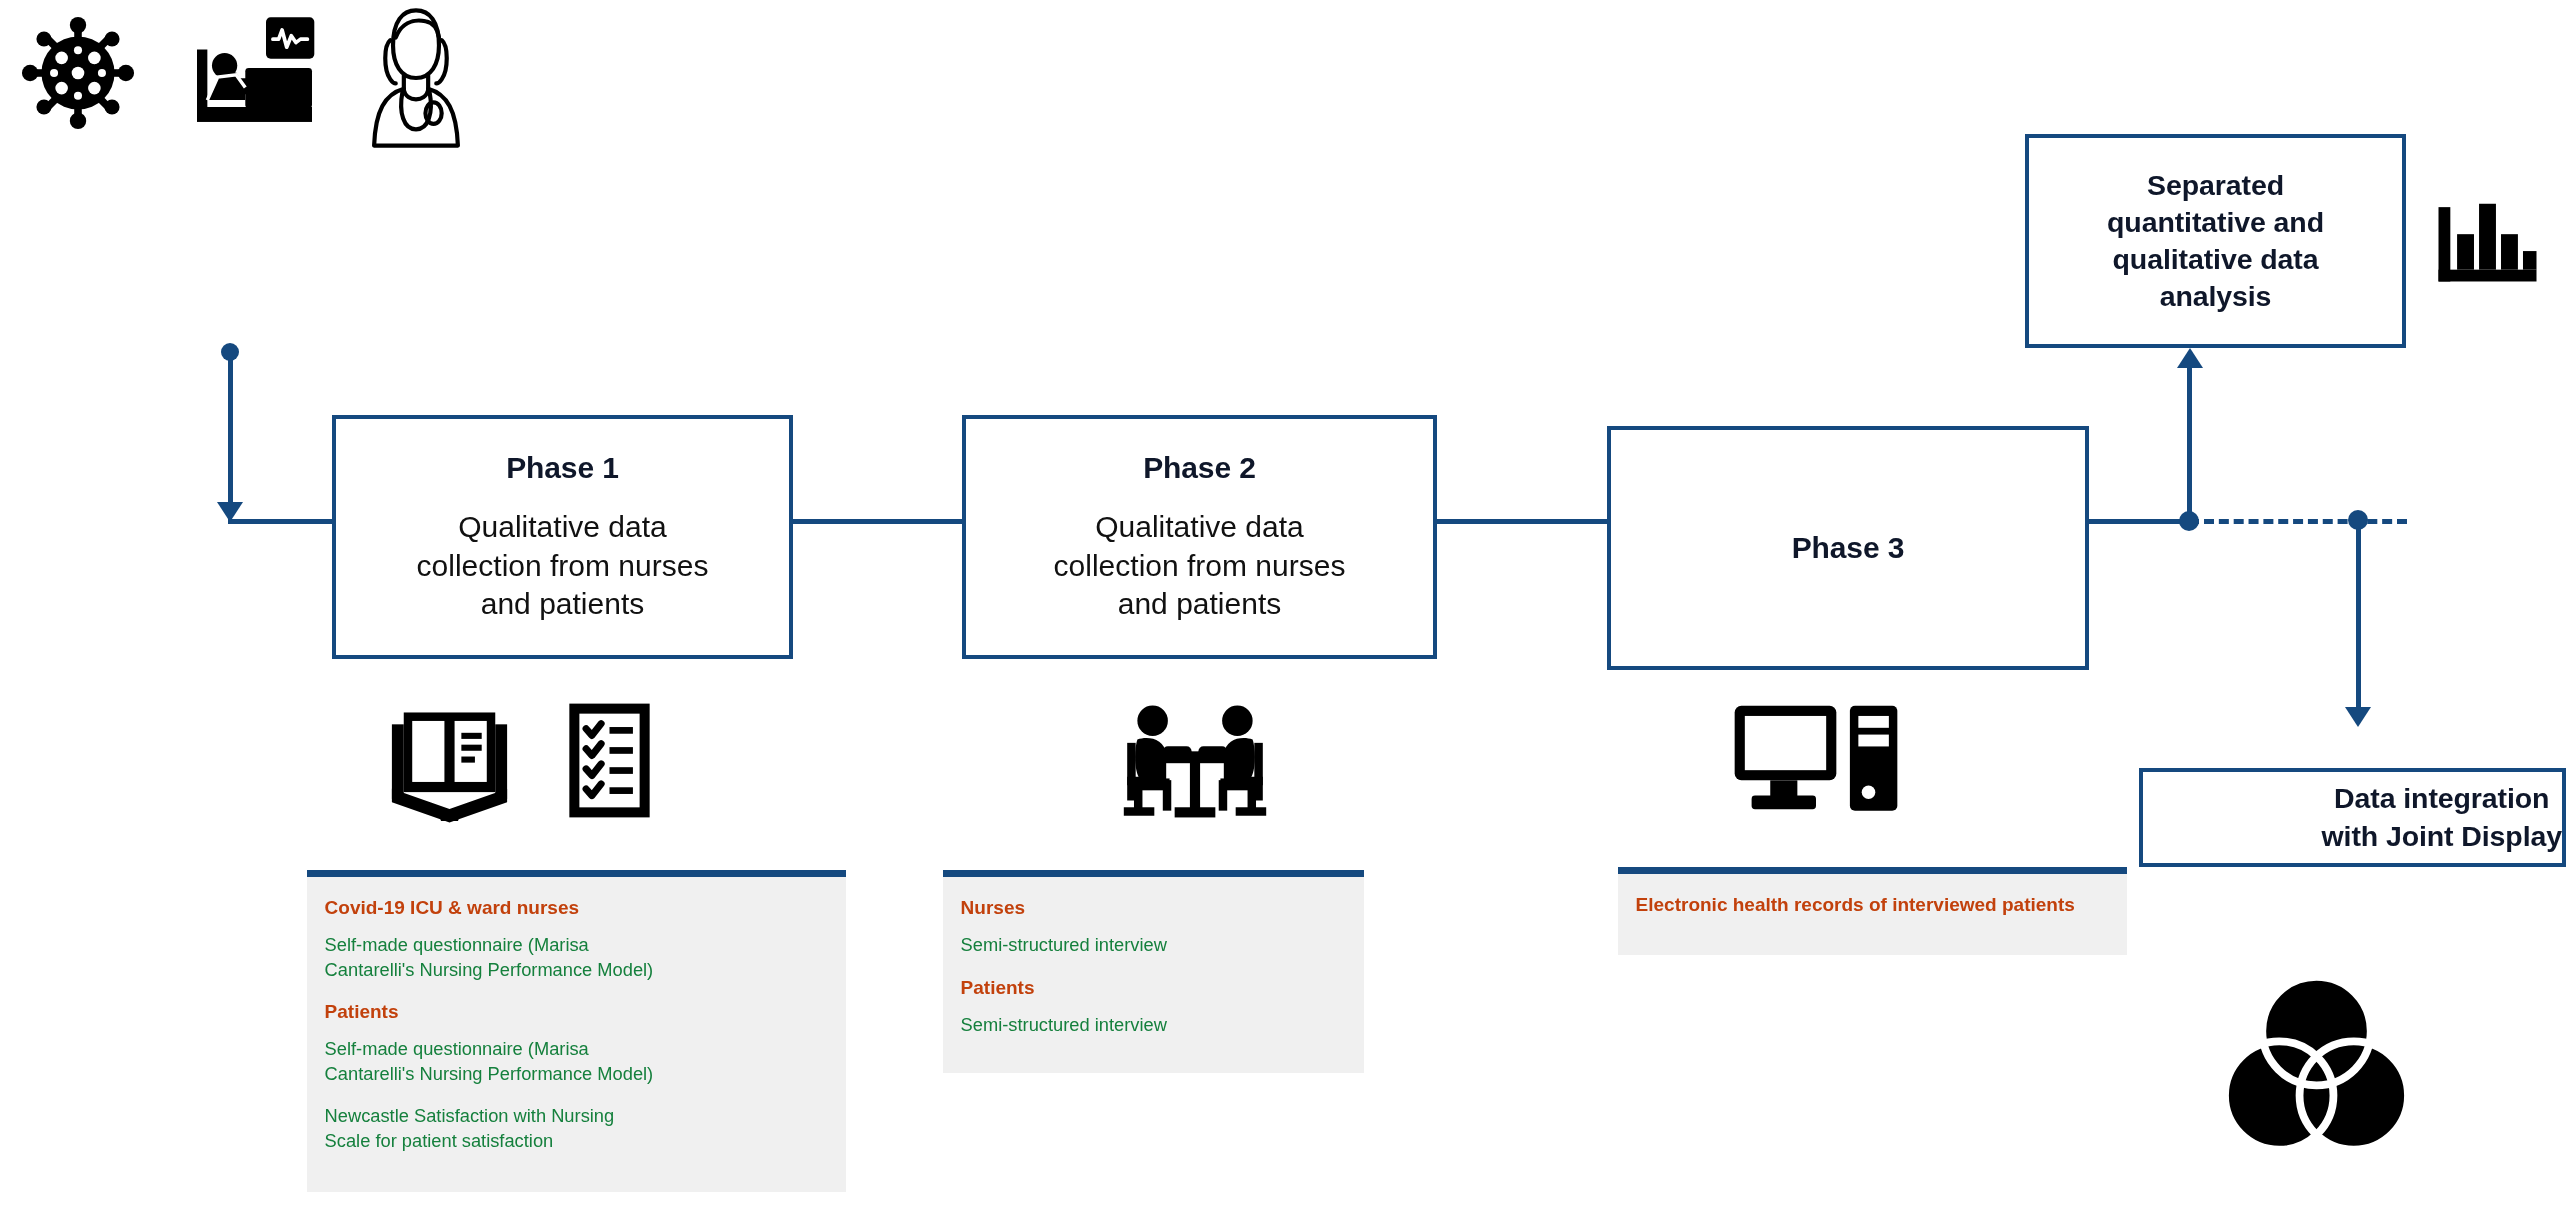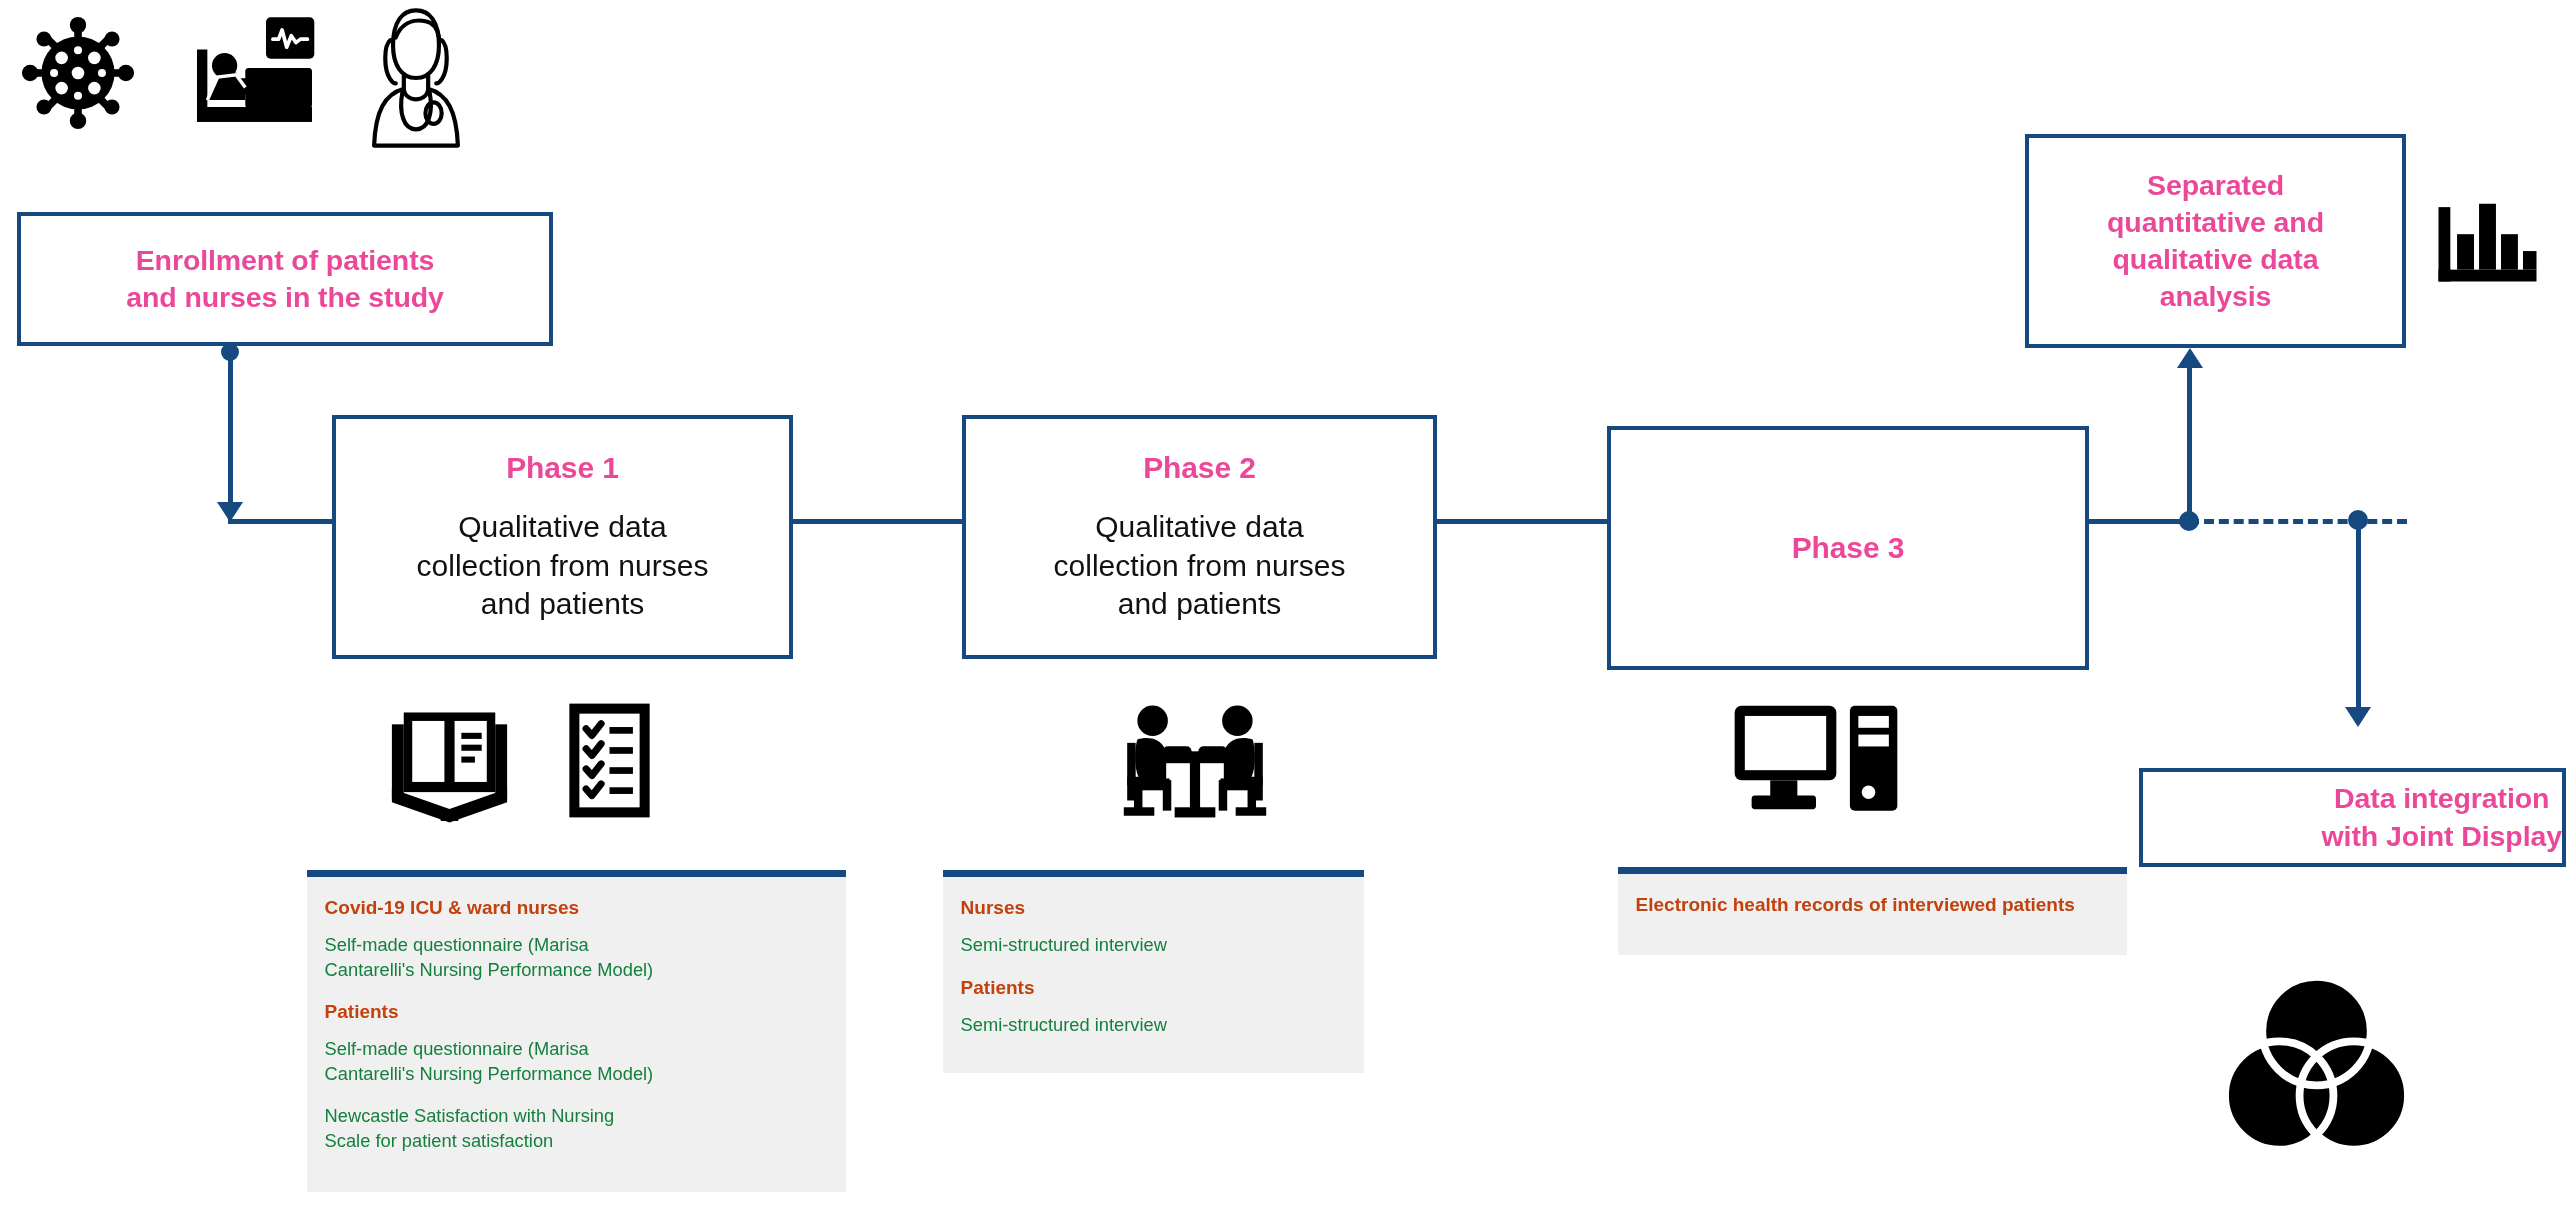--- a/index.html
+++ b/index.html
@@ -26,21 +26,21 @@
     align-items:center;
     justify-content:center;
     text-align:center;
     z-index:6;
   }
   .flowbox .ttl{
     font-weight:bold;
     font-size:30px;
     line-height:1.16;
     letter-spacing:-0.1px;
-    color:#ec4899;
+    color:#0f172a;
   }
   .flowbox .body{
     font-weight:400;
     font-size:30px;
     line-height:1.28;
     color:#111;
     margin-top:23px;
     white-space:pre-line;
   }
   .flowbox.bold-only .ttl{
@@ -171,24 +171,20 @@
         <path d="M56 26 C61 30 61 48 56 55 C54 58 52 58 52 58"></path>
         <path d="M28 52 L28 62 M46 52 L46 62"></path>
         <path d="M28 62 C14 66 7 78 6 104 L68 104 C67 78 60 66 46 62"></path>
         <path d="M28 63 C30 72 44 72 46 63"></path>
         <path d="M27 64 C24 80 28 92 37 92 C46 92 50 80 47 64"></path>
         <ellipse cx="50" cy="80" rx="6" ry="8"></ellipse>
       </g>
     </svg>
   </div>
 
-  <div class="flowbox bold-only" style="left:17px;top:212px;width:536px;height:134px;">
-    <div class="ttl">Enrollment of patients
-and nurses in the study</div>
-  </div>
 
   <div class="dot" style="left:221px;top:343px;width:18.3px;height:18.3px;"></div>
   <div class="vline" style="left:228px;top:349px;height:161px;"></div>
   <div class="arrow-down" style="left:217px;top:502px;"></div>
   <div class="hline" style="left:228px;top:519px;width:109px;"></div>
 
   <div class="flowbox" style="left:332px;top:415px;width:461px;height:244px;">
     <div class="ttl">Phase 1</div>
     <div class="body">Qualitative data
 collection from nurses

